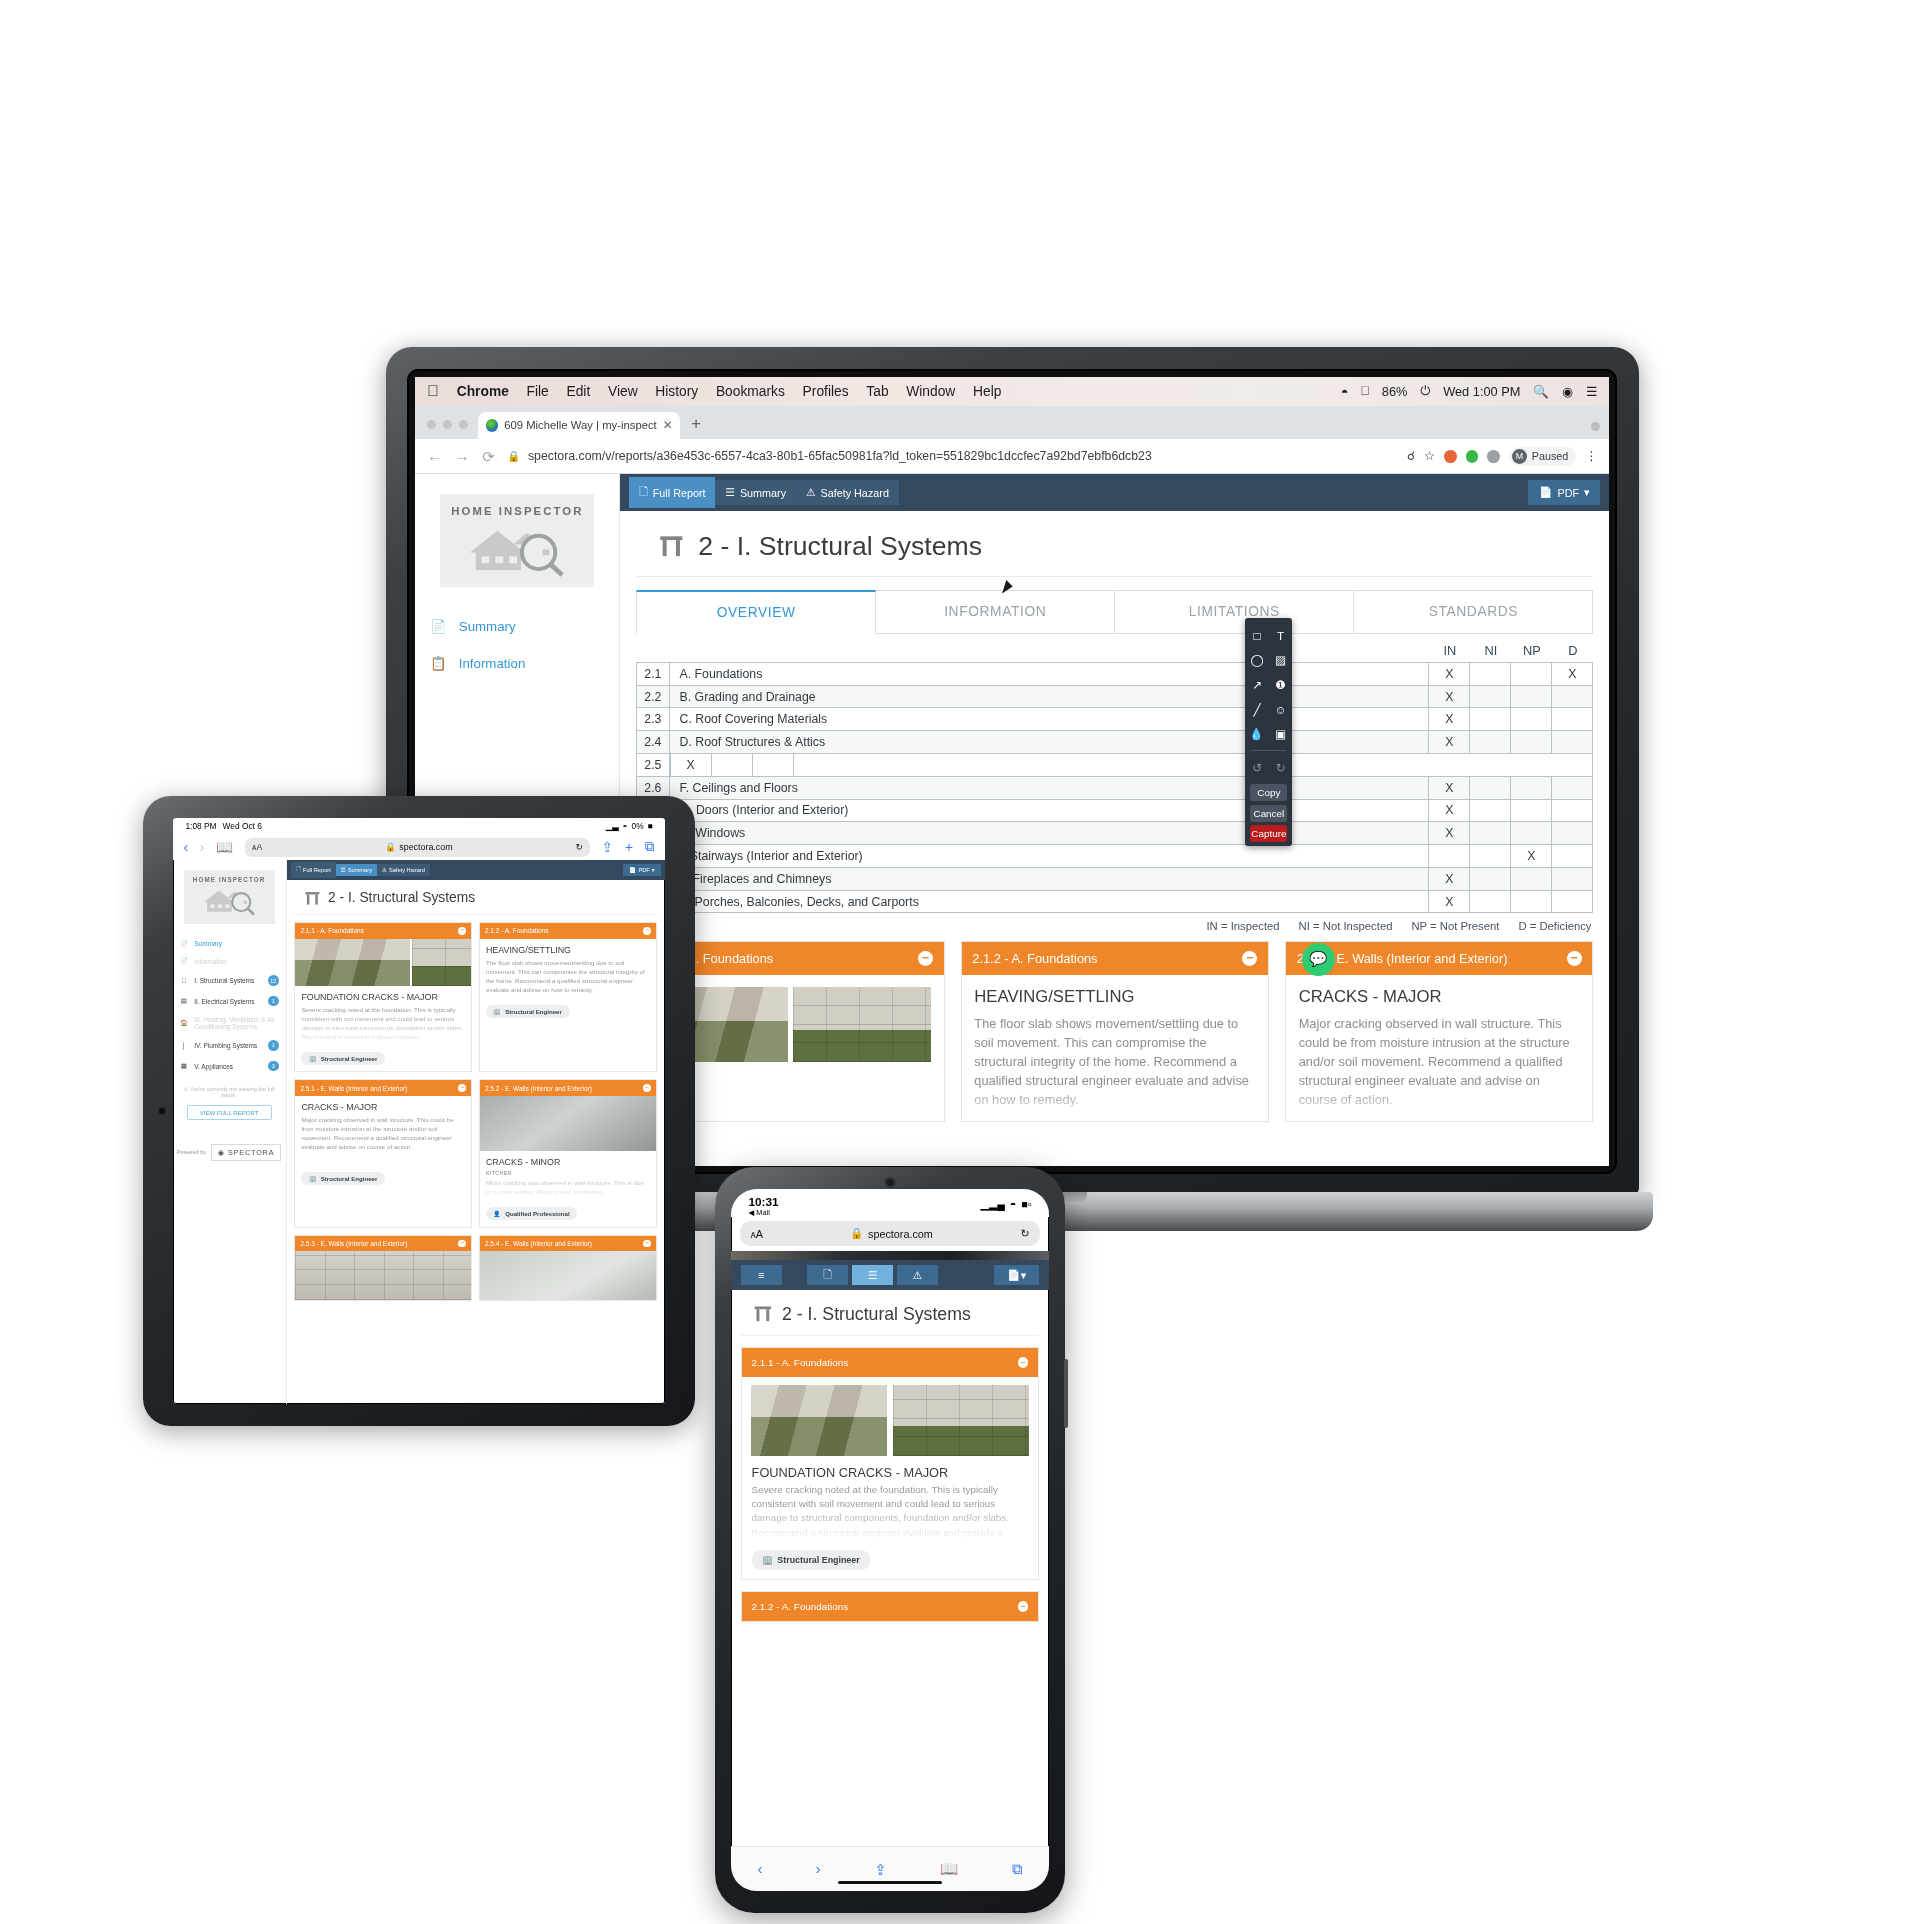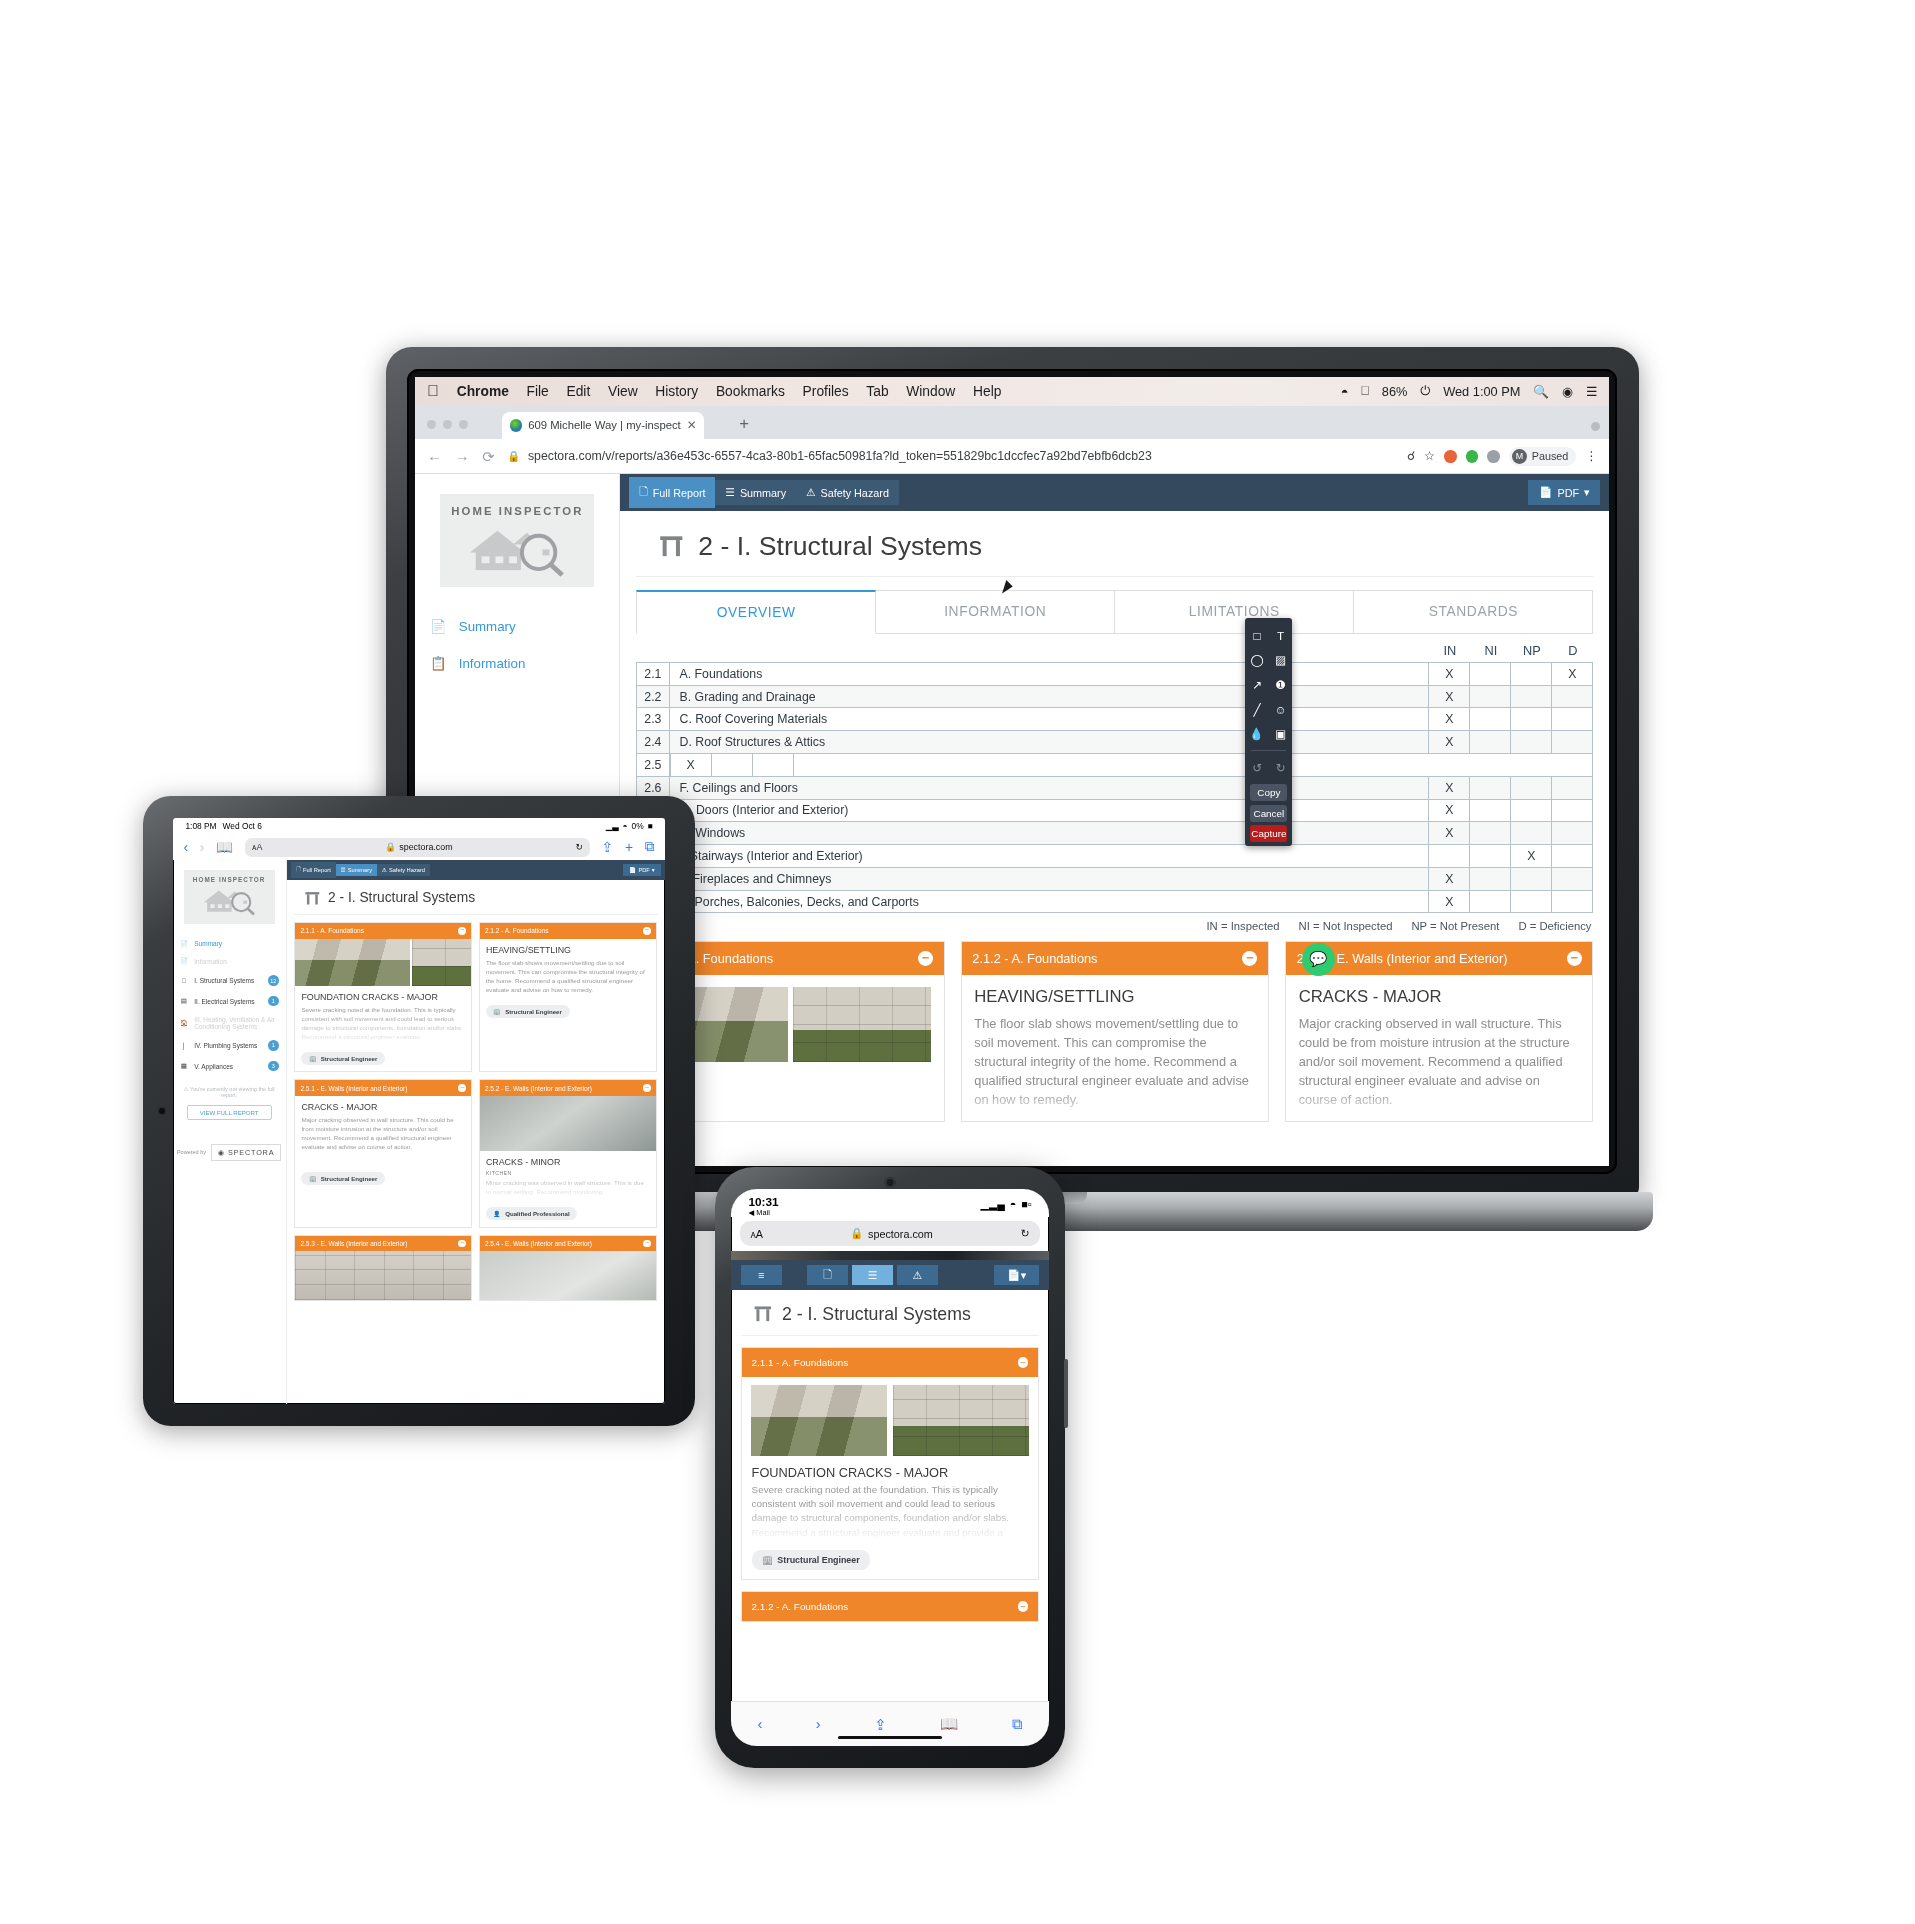--- a/index.html
+++ b/index.html
@@ -31,21 +31,21 @@
 
   
   .mac-menubar { height:29.6px; background:linear-gradient(90deg,#e8ddd8 0%,#f0e6e2 35%,#f2ece9 70%,#ece3e0 100%);
      display:flex; align-items:center; padding:0 11.8px; font-size:13.8px; color:#1d1d1f; gap:17.7px; }
   .mac-menubar .apple { font-size:15.8px; }
   .mac-menubar .mi { white-space:nowrap;text-align:center; }
   .mac-menubar .mi.bold { font-weight:bold; }
   .mac-right { margin-left:auto; display:flex; align-items:center; gap:12.8px; font-size:12.8px; }
 
   
-  .chr-tabstrip { height:33px; background:#dee1e6; display:flex; align-items:flex-end; padding-left:9.9px; position:relative;gap:24px; }
+  .chr-tabstrip { height:33px; background:#dee1e6; display:flex; align-items:flex-end; padding-left:9.9px; position:relative; }
   .chr-dots { display:flex; gap:6.9px; align-items:center; padding:0 9.9px 9.9px 2px; }
   .chr-dots i { width:8.9px;height:8.9px;border-radius:50%;background:#c3c6ca; display:block; }
   .chr-tab { height:27.6px; background:#fff; border-radius:7.9px 7.9px 0 0; display:flex; align-items:center;
              padding:0 7.9px; gap:5.9px; min-width:182px; font-size:11.3px; color:#3c4043; }
   .chr-tab .fav { width:12.8px;height:12.8px;border-radius:50%;
       background:radial-gradient(circle at 40% 35%,#6fce55 0%,#3aa33a 45%,#2d7fbd 46%,#1f6fae 100%); flex:none; }
   .chr-tab .ttl { overflow:hidden; text-overflow:clip; white-space:nowrap; flex:1; }
   .chr-tab .x { color:#5f6368; font-size:11.8px; }
   .chr-plus { font-size:16.7px; color:#5f6368; margin:0 0 4.9px 10.8px; }
   .chr-right-dot { position:absolute; right:8.9px; bottom:7.9px; width:8.9px;height:8.9px;border-radius:50%;background:#b9bdc2; }
@@ -185,21 +185,21 @@
   .tw-card .imgs { display:flex; flex-wrap:wrap; gap:2px; }
   .tw-card .imgs .ph { height:47px; }
   .tw-card .bd { padding:5.9px 5.9px 4.9px; }
   .tw-card .bt { font-size:8.9px; color:#3b3b3b; line-height:1.25; }
   .tw-card .sub { font-size:5.1px; color:#6b6b6b; letter-spacing:0.5px; margin-top:2px; }
   .tw-card .bp { font-size:6.2px; line-height:1.45; color:#9a9a9a; margin-top:3px; }
   .tag { display:inline-flex; align-items:center; gap:3.9px; background:#eceef0; border-radius:8.9px;
      padding:3px 7.9px; font-size:6.1px; color:#3b4045; font-weight:bold; }
 
   
-  #phone { position:absolute; left:715px; top:1167px; width:350px; height:601px; }
+  #phone { position:absolute; left:715px; top:1167px; width:350px; height:746px; }
   .ph-body { position:absolute; inset:0; border-radius:39px;
      background:linear-gradient(150deg,#6d7174 0%,#3a3d40 15%,#202326 60%,#141619 100%);
      box-shadow:0 7.9px 29.6px rgba(0,0,0,.36); }
   .ph-screen { position:absolute; left:15.8px; top:21.7px; right:15.8px; bottom:21.7px; background:#fff;
      border-radius:25.6px; overflow:hidden; box-shadow:inset 0 0 0 1px #000; }
   .ph-cam { position:absolute; left:50%; transform:translateX(-50%); top:9.9px; width:10.8px;height:10.8px;
      border-radius:50%; background:#1a1d20; box-shadow:inset 0 0 0 2px #33373b; }
   .ph-side { position:absolute; right:-3px; top:192px; width:3.9px; height:69px; background:#4d5154; border-radius:2px; }
   .ph-status { display:flex; align-items:flex-start; padding:6.9px 17.7px 0; font-size:10.8px; background:#fff; }
   .ph-status .tl { font-weight:bold; font-size:11.8px; line-height:1.05; }

